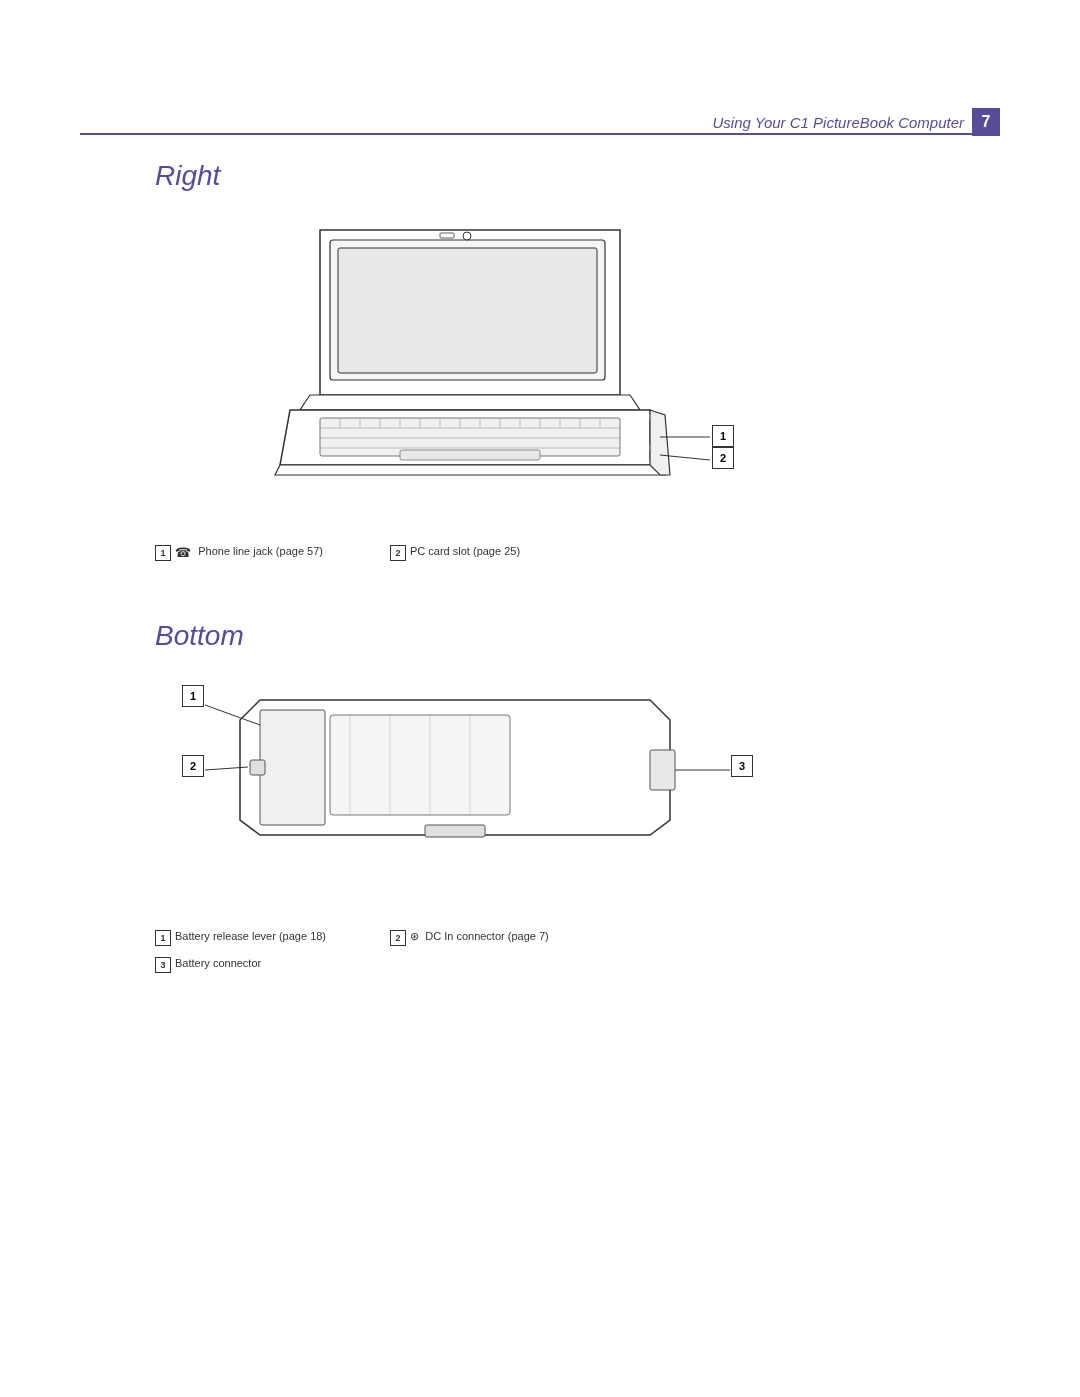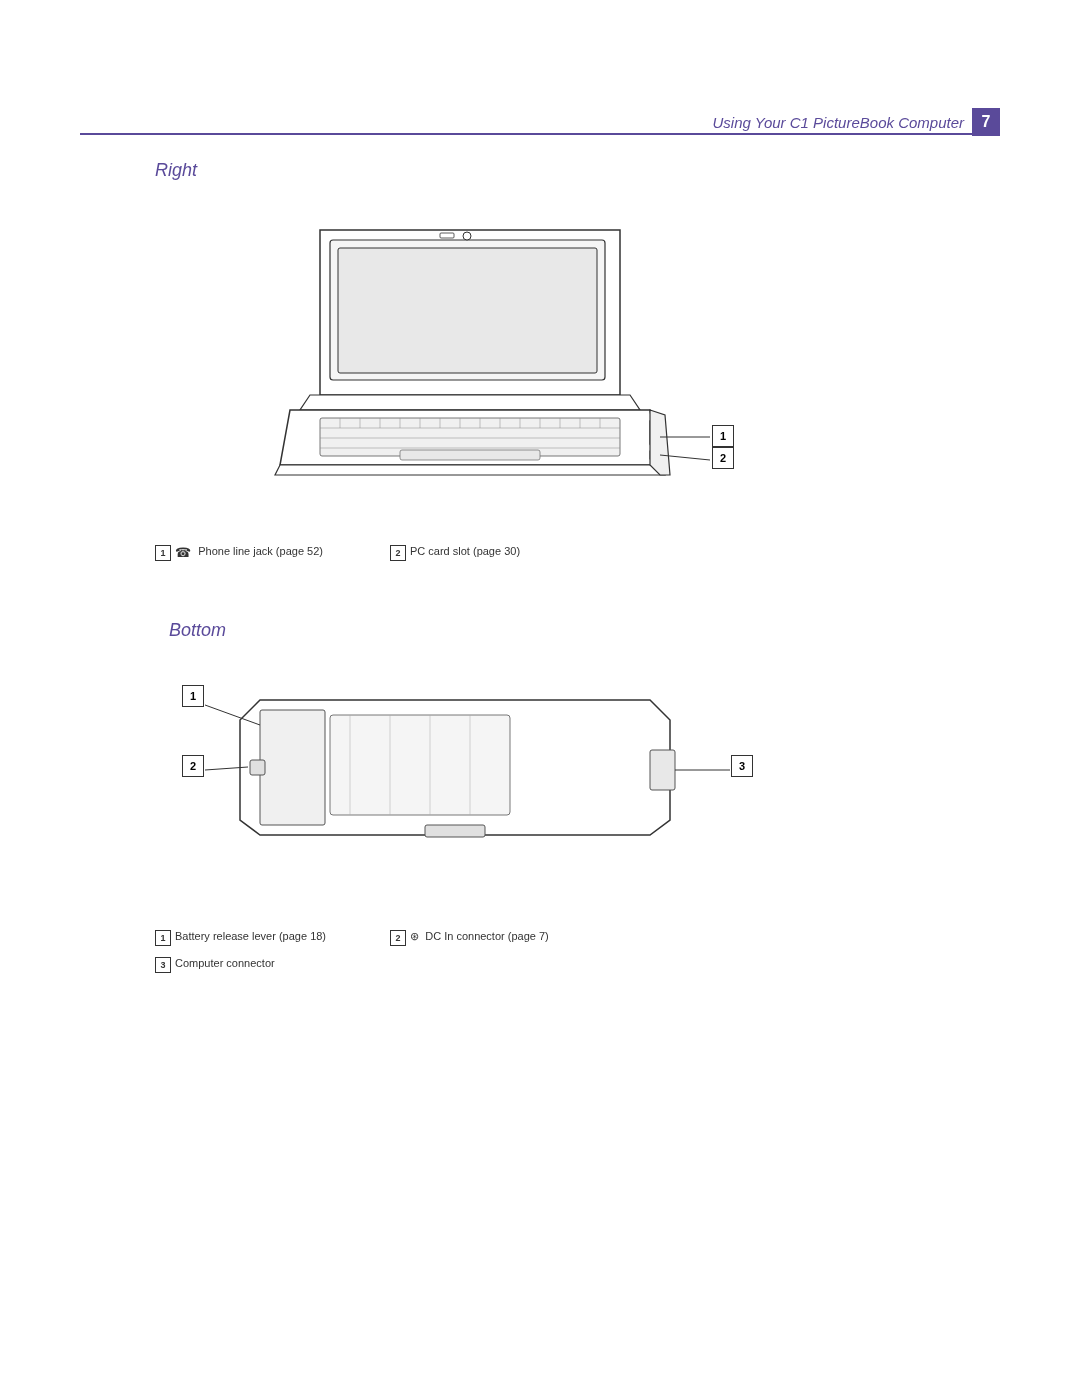--- a/index.html
+++ b/index.html
@@ -54,33 +54,33 @@
       left: 80px;
       right: 80px;
       height: 1.5px;
       background: #5a4a9a;
     }
 
     
     .section-heading {
       position: absolute;
       font-style: italic;
-      font-size: 18px;
+      font-size: 28px;
       color: #5a4a9a;
       font-weight: normal;
     }
 
     .heading-right {
       top: 160px;
       left: 155px;
     }
 
     .heading-bottom {
       top: 620px;
-      left: 169px;
+      left: 155px;
     }
 
     
     .laptop-diagram {
       position: absolute;
       top: 200px;
       left: 200px;
       width: 580px;
       height: 320px;
     }
@@ -200,26 +200,26 @@
     </svg>
 
     
     <div class="callout" style="left: 512px; top: 225px;">1</div>
     <div class="callout" style="left: 512px; top: 247px;">2</div>
   </div>
 
   <div class="caption-row" style="position: absolute; top: 545px; left: 155px;">
     <div class="caption-num">1</div>
     <span style="font-size:13px; margin-right:3px;">☎</span>
-    <span>Phone line jack (page 52)</span>
+    <span>Phone line jack (page 57)</span>
   </div>
 
   <div class="caption-row" style="position: absolute; top: 545px; left: 390px;">
     <div class="caption-num">2</div>
-    <span>PC card slot (page 30)</span>
+    <span>PC card slot (page 25)</span>
   </div>
 
   <div class="section-heading heading-bottom">Bottom</div>
 
   <div class="bottom-diagram">
     <svg width="680" height="240" viewBox="0 0 680 240" fill="none" stroke="#333" stroke-width="1.5">
 
       <path d="M130,40 L520,40 L540,60 L540,160 L520,175 L130,175 L110,160 L110,60 Z" stroke="#333" stroke-width="1.5" fill="white"></path>
 
       <rect x="200" y="55" width="180" height="100" rx="3" stroke="#555" stroke-width="0.8" fill="#f5f5f5"></rect>
@@ -256,16 +256,16 @@
   </div>
 
   <div class="caption-row" style="position: absolute; top: 930px; left: 390px;">
     <div class="caption-num">2</div>
     <span style="margin-right:2px;">⊛</span>
     <span>DC In connector (page 7)</span>
   </div>
 
   <div class="caption-row" style="position: absolute; top: 957px; left: 155px;">
     <div class="caption-num">3</div>
-    <span>Computer connector</span>
+    <span>Battery connector</span>
   </div>
 
 </div>
 
 </body></html>

